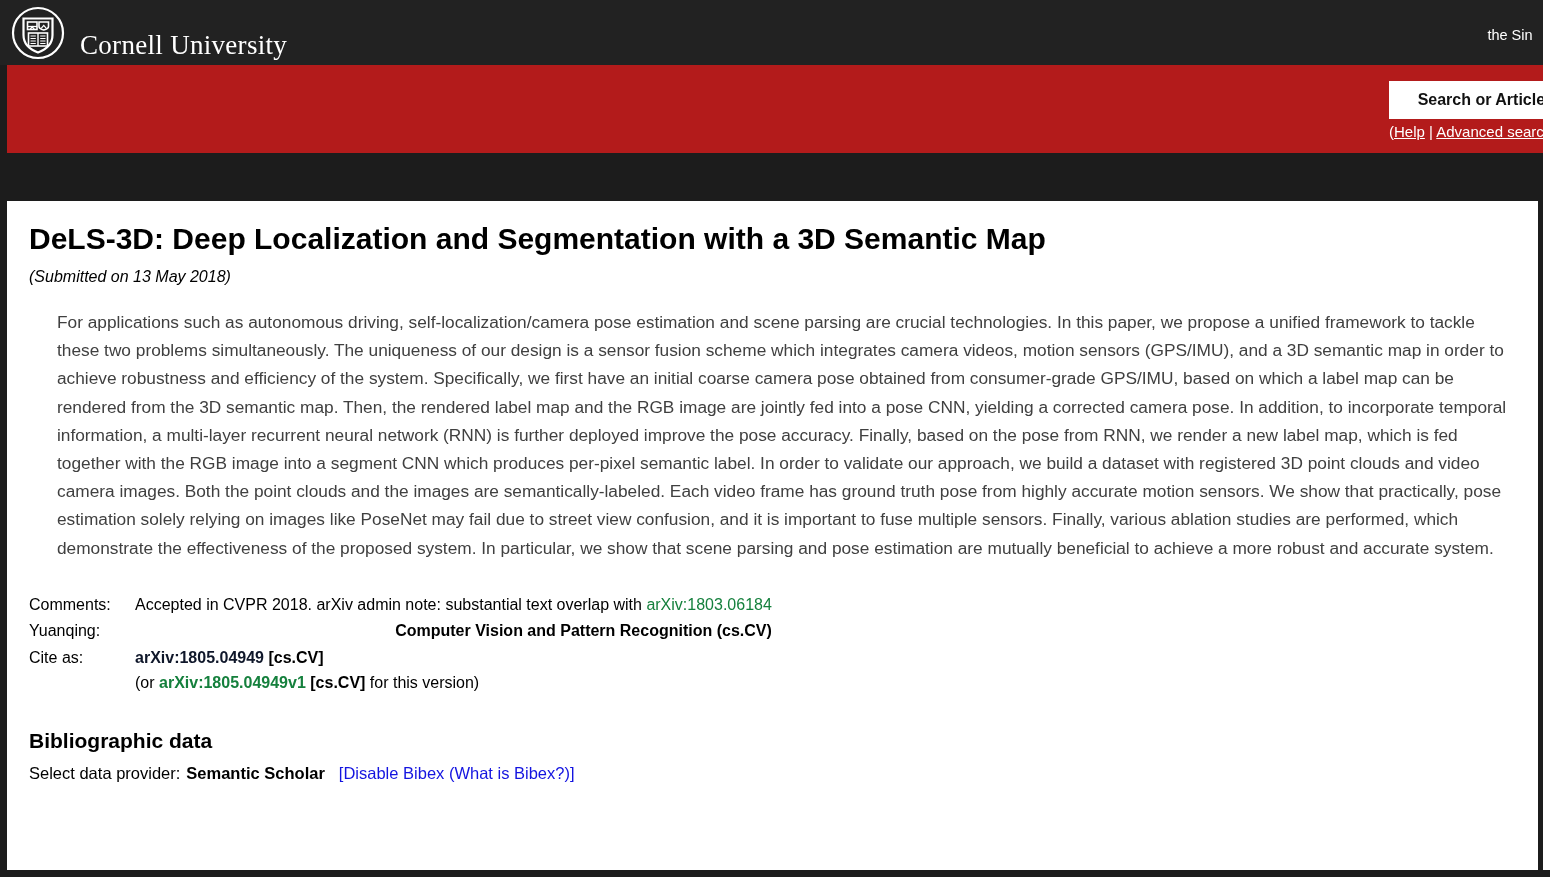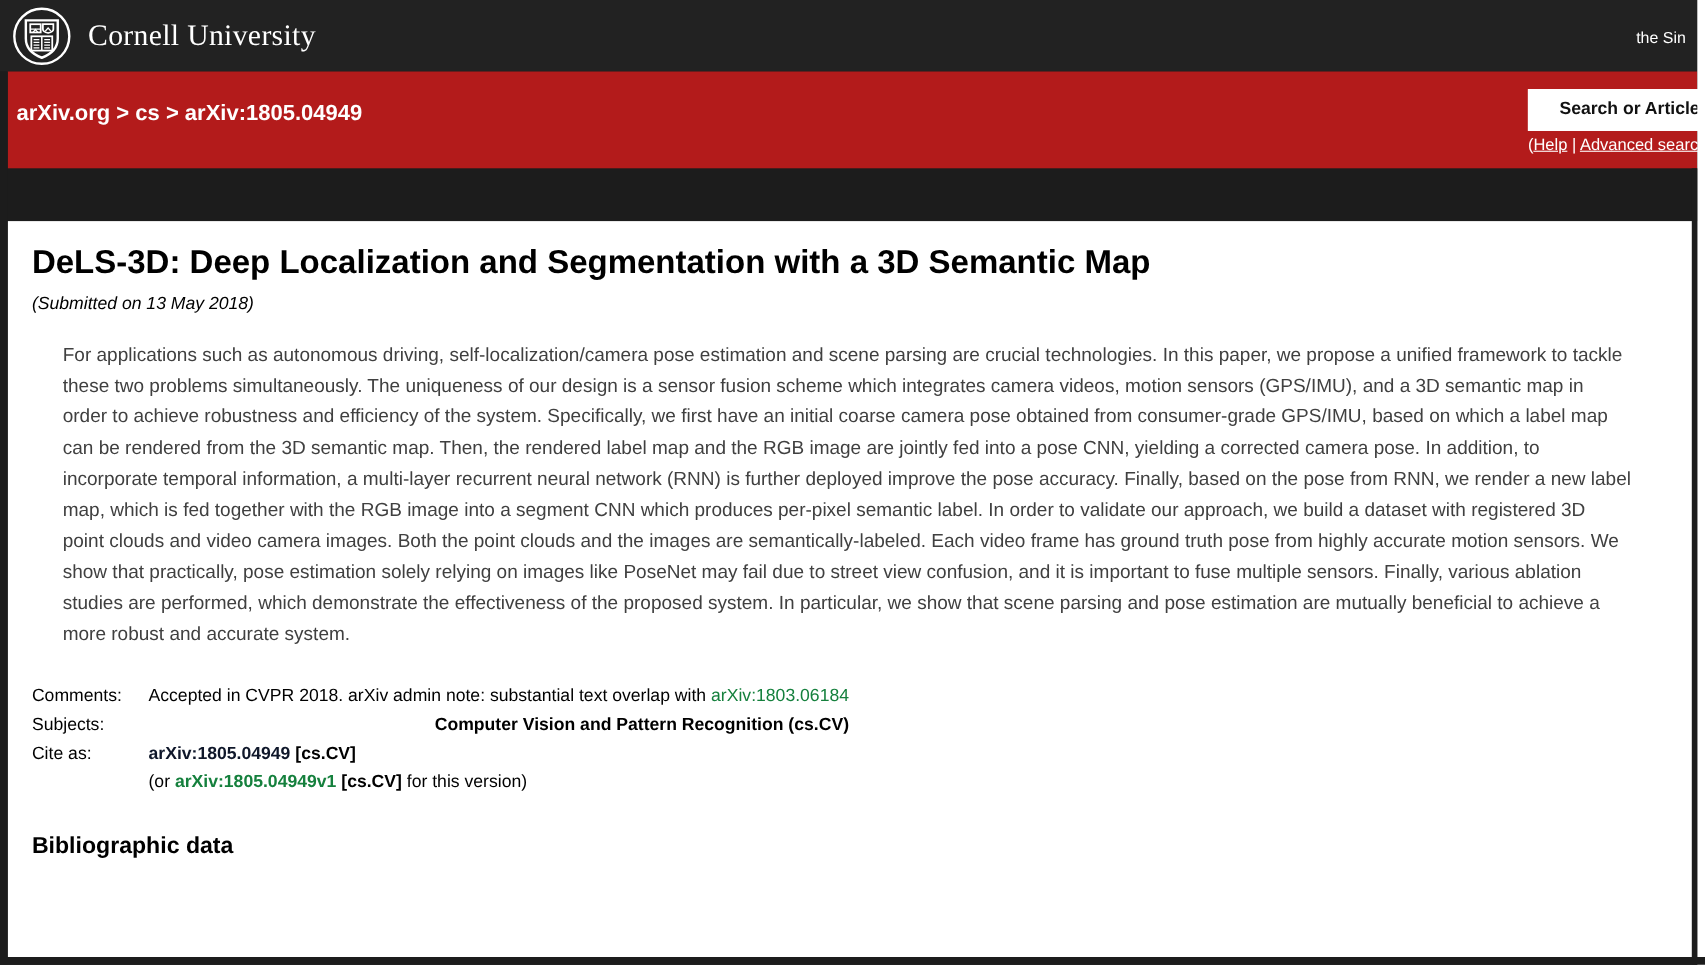--- a/index.html
+++ b/index.html
@@ -22,21 +22,21 @@
     position: absolute;
     left: 0; top: 0;
     width: 1550px;
     height: 65px;
     background: #222222;
     display: flex;
     align-items: center;
   }
   .cu-logo-wrap {
     display: flex;
-    align-items: center;
+    align-items: flex-end;
     margin-left: 10px;
   }
   .cu-seal { width: 56px; height: 56px; display:block; }
   .cu-wordmark {
     color: #ffffff;
     font-family: "Liberation Serif", serif;
     font-size: 27px;
     letter-spacing: 0.3px;
     margin-left: 14px;
     white-space: nowrap;
@@ -125,21 +125,21 @@
 
   
   .content {
     position: absolute;
     left: 7px; top: 201px;
     width: 1536px;
     height: 669px;
     background: #ffffff;
     overflow: hidden;
   }
-  .inner { padding: 0 32px 0 22px; }
+  .inner { padding: 0 4px 0 22px; }
 
   h1.paper-title {
     margin: 20px 0 0 0;
     font-size: 30px;
     line-height: 1.2;
     font-weight: bold;
     color: #000000;
   }
   .authors {
     margin: 18px 0 0 0;
@@ -237,21 +237,20 @@
           <path d="M20.5 31 H25.8 M20.5 33.5 H25.8 M20.5 36 H25.8 M20.5 38.5 H25.8" stroke="#ffffff" stroke-width="1.1"></path>
           <path d="M30.2 31 H35.5 M30.2 33.5 H35.5 M30.2 36 H35.5 M30.2 38.5 H35.5" stroke="#ffffff" stroke-width="1.1"></path>
         </svg>
       </span>
       <span class="cu-wordmark">Cornell University</span>
     </div>
     <div class="cu-ack">the Sin</div>
   </div>
 
   <div class="arxiv-banner">
-    <div class="breadcrumb-top">arXiv.org &gt; cs &gt; arXiv:1805.04949</div>
 
     <div class="search-box">
       <span class="search-label">Search or Article I</span>
     </div>
 
     <div class="search-links">
       <span>(</span><a href="#">Help</a><span> | </span><a href="#">Advanced search</a>
     </div>
   </div>
 
@@ -266,37 +265,40 @@
 
       <div class="abstract">For applications such as autonomous driving, self-localization/camera pose estimation and scene parsing are crucial technologies. In this paper, we propose a unified framework to tackle these two problems simultaneously. The uniqueness of our design is a sensor fusion scheme which integrates camera videos, motion sensors (GPS/IMU), and a 3D semantic map in order to achieve robustness and efficiency of the system. Specifically, we first have an initial coarse camera pose obtained from consumer-grade GPS/IMU, based on which a label map can be rendered from the 3D semantic map. Then, the rendered label map and the RGB image are jointly fed into a pose CNN, yielding a corrected camera pose. In addition, to incorporate temporal information, a multi-layer recurrent neural network (RNN) is further deployed improve the pose accuracy. Finally, based on the pose from RNN, we render a new label map, which is fed together with the RGB image into a segment CNN which produces per-pixel semantic label. In order to validate our approach, we build a dataset with registered 3D point clouds and video camera images. Both the point clouds and the images are semantically-labeled. Each video frame has ground truth pose from highly accurate motion sensors. We show that practically, pose estimation solely relying on images like PoseNet may fail due to street view confusion, and it is important to fuse multiple sensors. Finally, various ablation studies are performed, which demonstrate the effectiveness of the proposed system. In particular, we show that scene parsing and pose estimation are mutually beneficial to achieve a more robust and accurate system.</div>
 
       <table class="meta">
         <tbody>
             <tr>
           <td class="label">Comments:</td>
           <td><span>Accepted in CVPR 2018. arXiv admin note: substantial text overlap with </span><a href="#" class="bluelink">arXiv:1803.06184</a></td>
         </tr>
         <tr>
-          <td class="label">Subjects:</td>
+          <td class="label">Yuanqing:</td>
           <td class="bold">Computer Vision and Pattern Recognition (cs.CV)</td>
         </tr>
         <tr>
           <td class="label">Cite as:</td>
           <td>
             <a href="#" class="purplelink">arXiv:1805.04949</a>
             <span class="bold">[cs.CV]</span>
             <div><span class="bluelink">(or </span><a href="#" class="bluelink bold">arXiv:1805.04949v1</a>
               <span class="bold">[cs.CV]</span><span> for this version)</span></div>
           </td>
         </tr>
       </tbody>
         </table>
 
       <h2 class="bib-head">Bibliographic data</h2>
 
+      <div class="bib-row">
+        <span>Select data provider:</span><span class="provider">Semantic Scholar</span><span class="bracket"><span>[</span><a href="#">Disable Bibex</a><span> (</span><a href="#">What is Bibex?</a><span>)</span><span>]</span></span>
+      </div>
 
     </div>
   </div>
 
   <div class="left-bar"></div>
   <div class="right-gutter"></div>
   <div class="v-scroll-track"></div>
   <div class="bottom-bar"></div>
 
 </div>

